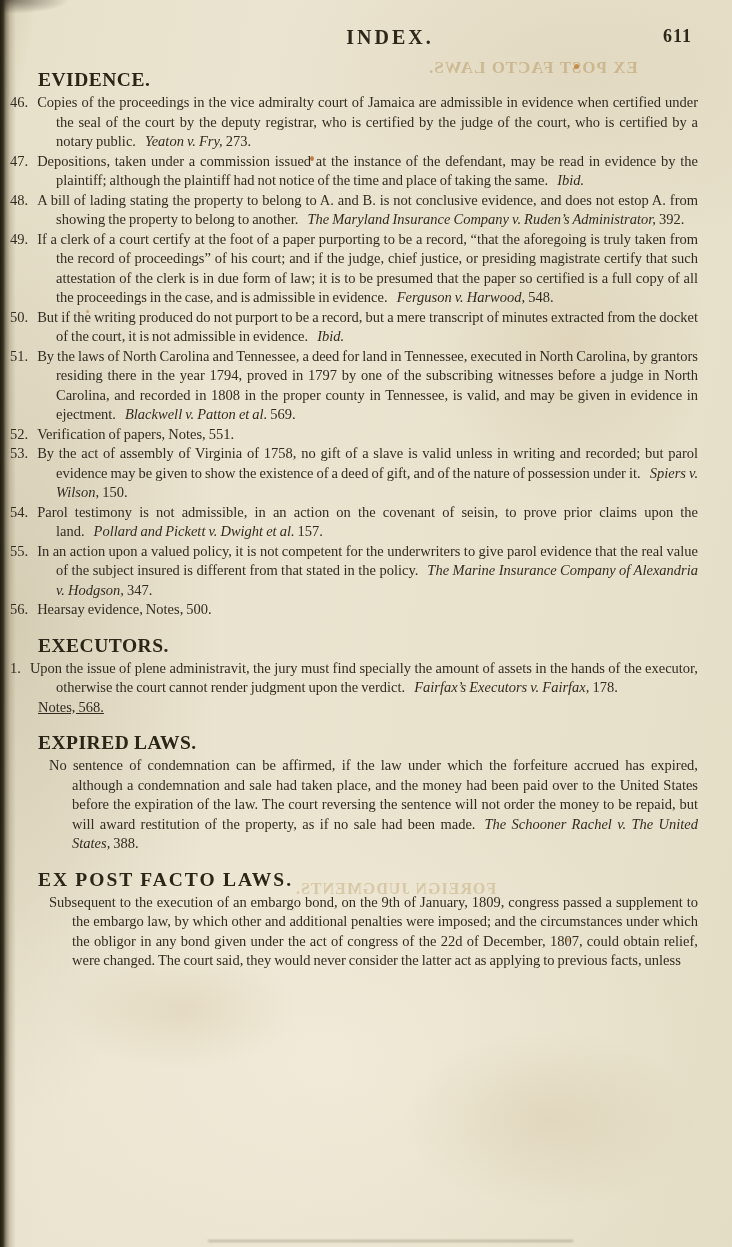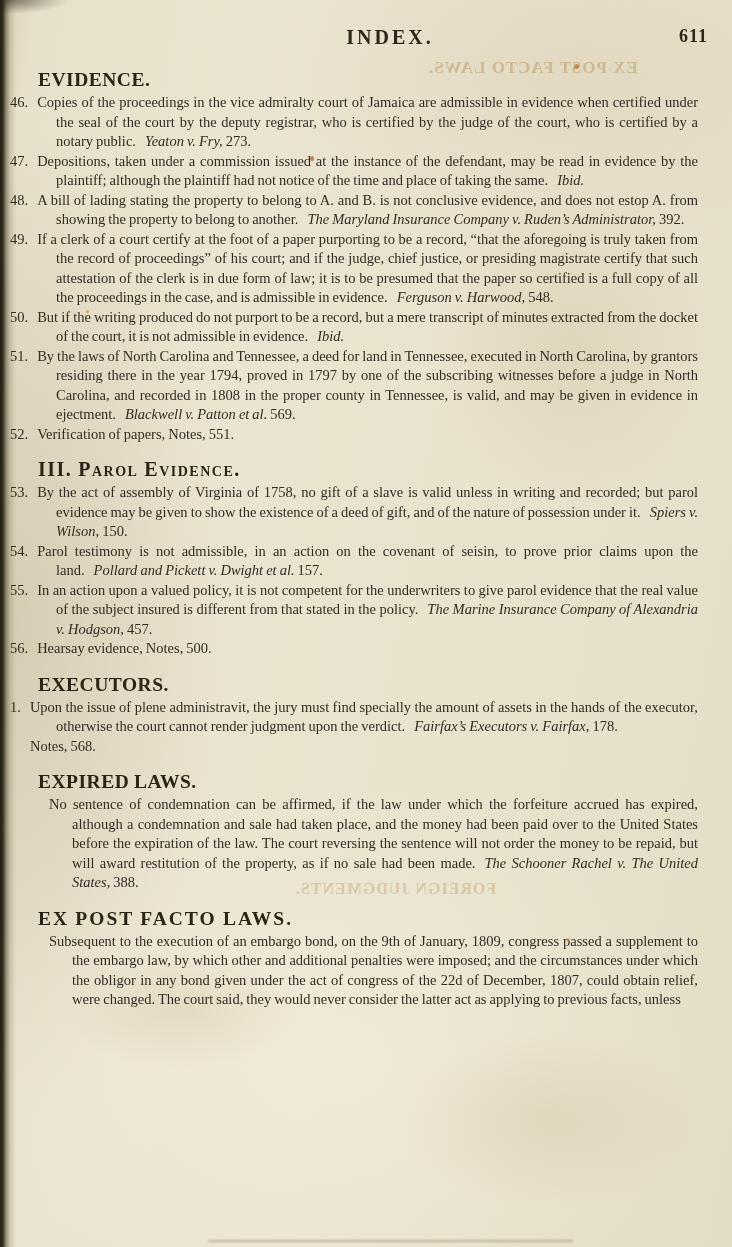--- a/index.html
+++ b/index.html
@@ -22,37 +22,37 @@
   .corner-smudge{
     position:absolute;left:0;top:0;width:70px;height:14px;
     background:radial-gradient(ellipse at 10% 0%, rgba(40,35,24,0.55), transparent 70%);
   }
   .page-header{position:relative;padding-top:26px;height:28px;margin-left:48px;}
   .page-title{
     margin:0;text-align:center;font-size:20px;font-weight:bold;
     letter-spacing:3px;color:#2c2719;
   }
   .page-number{
-    position:absolute;right:24px;top:26px;
+    position:absolute;right:40px;top:26px;
     font-size:18px;font-weight:bold;letter-spacing:1px;color:#2c2719;
   }
   .index-content{
     position:relative;margin-top:11px;
     font-size:14.5px;line-height:19.5px;word-spacing:-0.6px;
   }
   .sec-heading{
     margin:15px 0 3px 38px;
     font-size:19.5px;line-height:21px;font-weight:bold;
     letter-spacing:0.5px;color:#2a2517;
   }
   .sec-heading.smallcaps{font-variant:small-caps;letter-spacing:1.5px;font-size:20px;}
   .sec-heading.wide{letter-spacing:2px;}
   p.item{margin:0 34px 0 0;padding-left:56px;text-indent:-46px;text-align:justify;}
   p.para{margin:0 34px 0 0;padding-left:72px;text-indent:-23px;text-align:justify;}
-  p.note{margin:0 34px 0 0;padding-left:30px;}
+  p.note{margin:0 34px 0 0;padding-left:38px;text-decoration:underline;}
   .num{margin-right:9px;}
   .cite{margin-left:9px;font-style:italic;}
   .cite-page{font-style:normal;}
   .ghost{
     position:absolute;transform:scaleX(-1);
     font-weight:bold;color:rgba(168,132,70,0.40);
     filter:blur(0.7px);letter-spacing:1px;white-space:nowrap;
   }
   .ghost-1{left:428px;top:58px;font-size:17px;}
   .ghost-2{left:295px;top:880px;font-size:16px;color:rgba(168,132,70,0.30);}
@@ -97,24 +97,23 @@
         <h2 class="sec-heading">EVIDENCE.</h2>
         <p class="item"><span class="num">46.</span>Copies of the proceedings in the vice admiralty court of Jamaica are admissible in evidence when certified under the seal of the court by the deputy registrar, who is certified by the judge of the court, who is certified by a notary public.<i class="cite">Yeaton v. Fry,</i> <span class="cite-page">273.</span></p>
         <p class="item"><span class="num">47.</span>Depositions, taken under a commission issued at the instance of the defendant, may be read in evidence by the plaintiff; although the plaintiff had not notice of the time and place of taking the same.<i class="cite">Ibid.</i></p>
         <p class="item"><span class="num">48.</span>A bill of lading stating the property to belong to A. and B. is not conclusive evidence, and does not estop A. from showing the property to belong to another.<i class="cite">The Maryland Insurance Company v. Ruden’s Administrator,</i> <span class="cite-page">392.</span></p>
         <p class="item"><span class="num">49.</span>If a clerk of a court certify at the foot of a paper purporting to be a record, “that the aforegoing is truly taken from the record of proceedings” of his court; and if the judge, chief justice, or presiding magistrate certify that such attestation of the clerk is in due form of law; it is to be presumed that the paper so certified is a full copy of all the proceedings in the case, and is admissible in evidence.<i class="cite">Ferguson v. Harwood,</i> <span class="cite-page">548.</span></p>
         <p class="item"><span class="num">50.</span>But if the writing produced do not purport to be a record, but a mere transcript of minutes extracted from the docket of the court, it is not admissible in evidence.<i class="cite">Ibid.</i></p>
         <p class="item"><span class="num">51.</span>By the laws of North Carolina and Tennessee, a deed for land in Tennessee, executed in North Carolina, by grantors residing there in the year 1794, proved in 1797 by one of the subscribing witnesses before a judge in North Carolina, and recorded in 1808 in the proper county in Tennessee, is valid, and may be given in evidence in ejectment.<i class="cite">Blackwell v. Patton et al.</i> <span class="cite-page">569.</span></p>
         <p class="item"><span class="num">52.</span>Verification of papers, Notes, 551.</p>
       </section>
       <section>
-        <h2 class="sec-heading smallcaps">III. Parol Evidence.</h2>
         <p class="item"><span class="num">53.</span>By the act of assembly of Virginia of 1758, no gift of a slave is valid unless in writing and recorded; but parol evidence may be given to show the existence of a deed of gift, and of the nature of possession under it.<i class="cite">Spiers v. Wilson,</i> <span class="cite-page">150.</span></p>
         <p class="item"><span class="num">54.</span>Parol testimony is not admissible, in an action on the covenant of seisin, to prove prior claims upon the land.<i class="cite">Pollard and Pickett v. Dwight et al.</i> <span class="cite-page">157.</span></p>
-        <p class="item"><span class="num">55.</span>In an action upon a valued policy, it is not competent for the underwriters to give parol evidence that the real value of the subject insured is different from that stated in the policy.<i class="cite">The Marine Insurance Company of Alexandria v. Hodgson,</i> <span class="cite-page">457.</span></p>
+        <p class="item"><span class="num">55.</span>In an action upon a valued policy, it is not competent for the underwriters to give parol evidence that the real value of the subject insured is different from that stated in the policy.<i class="cite">The Marine Insurance Company of Alexandria v. Hodgson,</i> <span class="cite-page">347.</span></p>
         <p class="item"><span class="num">56.</span>Hearsay evidence, Notes, 500.</p>
       </section>
       <section>
         <h2 class="sec-heading">EXECUTORS.</h2>
         <p class="item"><span class="num">1.</span>Upon the issue of plene administravit, the jury must find specially the amount of assets in the hands of the executor, otherwise the court cannot render judgment upon the verdict.<i class="cite">Fairfax’s Executors v. Fairfax,</i> <span class="cite-page">178.</span></p>
       </section>
       <section>
         <p class="note">Notes, 568.</p>
       </section>
       <section>

